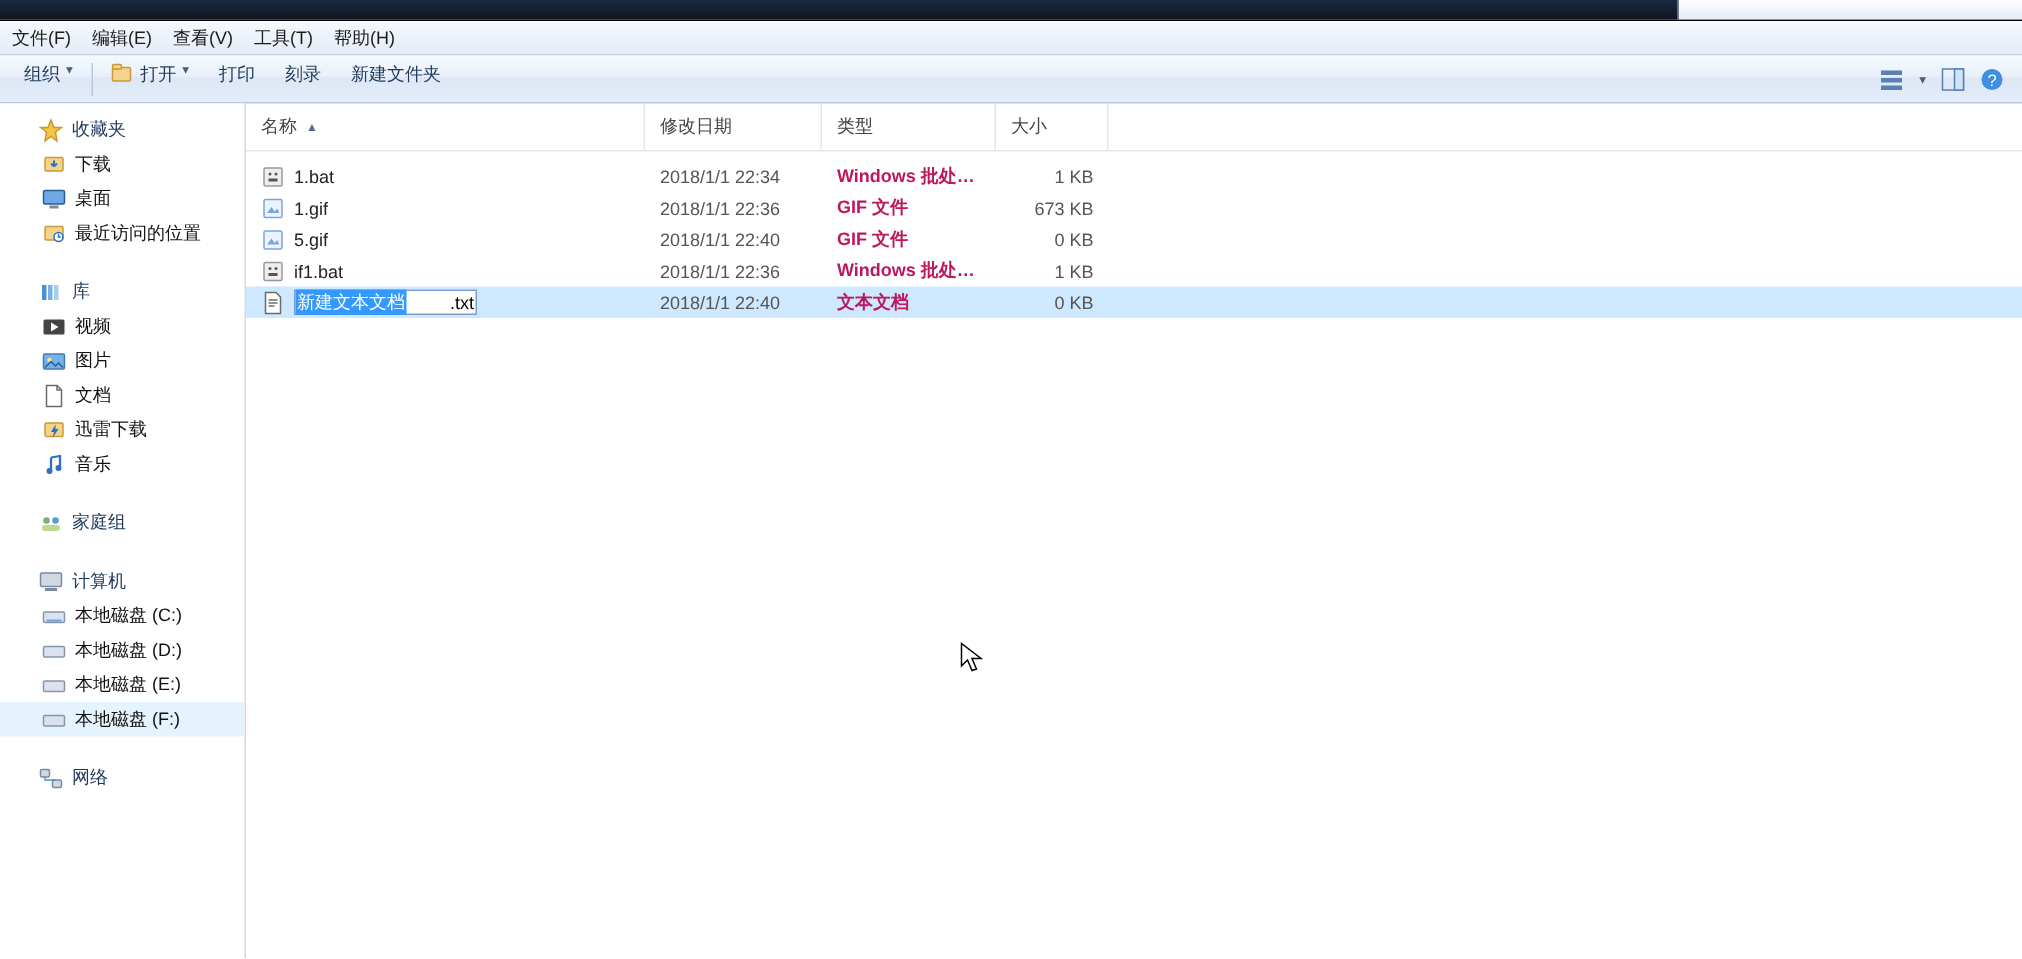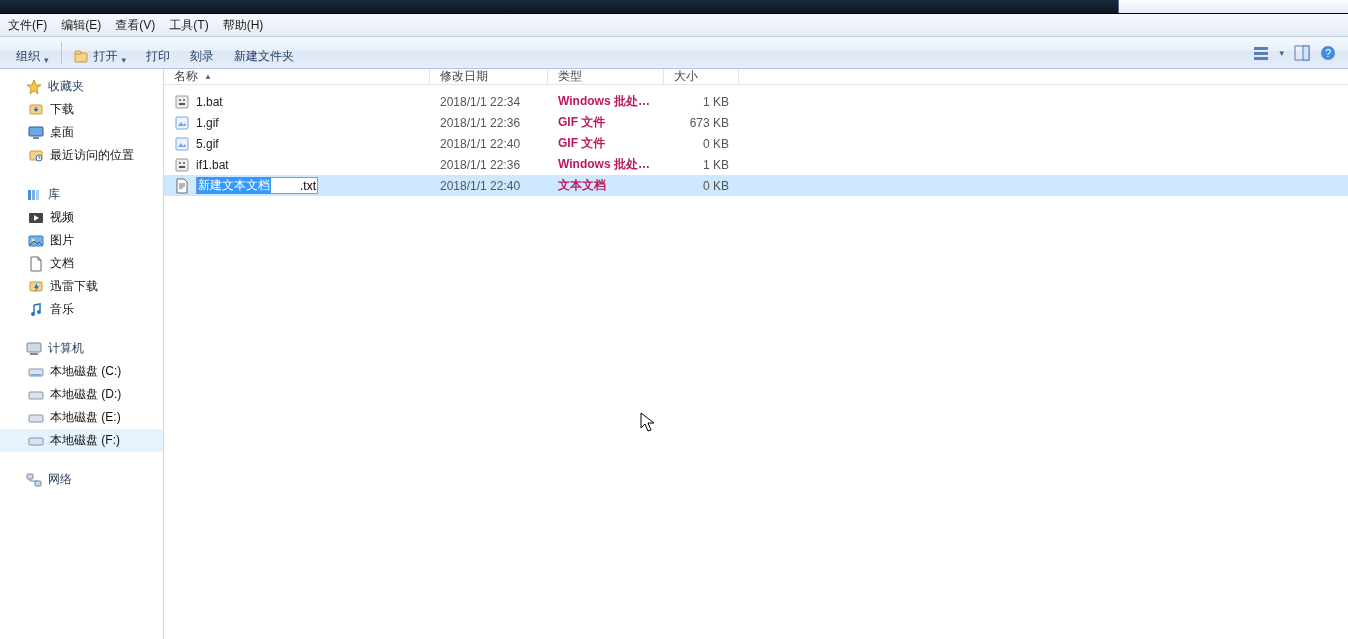--- a/index.html
+++ b/index.html
@@ -9,40 +9,40 @@
   .addr-strip { height:14px; background:linear-gradient(#1a2a3f,#0f1520); border-bottom:1px solid #000; position:relative; }
   .addr-strip .search-stub { position:absolute; right:0; top:0; height:13px; width:230px; background:linear-gradient(#fdfdff,#e4ecf7); border-left:1px solid #5a6a8a; }
   .addr-strip .crumbs { position:absolute; left:62px; top:-1px; color:#111; font-size:10px; white-space:nowrap; }
 
   
   .menubar { height:23px; background:linear-gradient(#f6f9fd,#e4ecf7); border-bottom:1px solid #c4cfdd; display:flex; align-items:center; padding:0 8px; gap:14px; color:#1b1b1b; }
   .menubar span { cursor:default; }
 
   
   .toolbar { height:32px; background:linear-gradient(#f5f9fe 0%,#e9f0fa 45%,#dde7f5 46%,#e4edf9 100%); border-bottom:1px solid #b6c6dc; display:flex; align-items:center; padding:0 6px; color:#1e395b; }
-  .tb-btn { display:flex; align-items:flex-end; padding:0 10px; height:24px; gap:4px; cursor:default; }
+  .tb-btn { display:flex; align-items:flex-start; padding:0 10px; height:24px; gap:4px; cursor:default; }
   .tb-btn .arrow { font-size:9px; color:#4a5f7d; }
   .tb-sep { width:1px; height:22px; background:#b9c7da; margin:0 2px; }
   .tb-spacer { flex:1; }
   .tb-right { display:flex; align-items:center; gap:10px; padding-right:6px; }
   .ico16 { width:16px; height:16px; display:inline-block; }
 
   
   .split { display:flex; height:calc(639px - 14px - 23px - 32px);border-radius:21px; }
   .sidebar { width:164px; background:#fff; border-right:1px solid #d9d9d9; overflow:auto; padding:6px 0; }
   .sb-group { margin-bottom:16px; }
   .sb-head { display:flex; align-items:center; gap:6px; padding:3px 10px; color:#1e395b; cursor:default; }
   .sb-head .tri { width:10px; text-align:center; color:#6b6b6b; font-size:10px; }
   .sb-item { display:flex; align-items:center; gap:6px; padding:3px 10px 3px 28px; color:#111; cursor:default; }
   .sb-item.sel { background:#e5f3ff; }
   .ico-sm { width:16px; height:16px; display:inline-block; }
 
   
   .pane { flex:1; display:flex; flex-direction:column; }
-  .cols { height:16px; border-bottom:1px solid #e5e5e5; display:flex; align-items:center; color:#444; position:relative; }
+  .cols { height:32px; border-bottom:1px solid #e5e5e5; display:flex; align-items:center; color:#444; position:relative; }
   .col { padding:0 10px; border-right:1px solid #e5e5e5; height:100%; display:flex; align-items:center; }
   .c-name { width:266px; }
   .c-date { width:118px; }
   .c-type { width:116px; }
   .c-size { width:75px; justify-content:flex-start; }
   .col .sort { font-size:8px; color:#5a6a8a; margin-left:6px; }
   .filelist { flex:1; padding-top:6px; position:relative; }
   .row { display:flex; align-items:center; height:21px; color:#222; }
   .row .cell { padding:0 10px; }
   .row .cn { width:266px; display:flex; align-items:center; gap:6px; }
@@ -223,20 +223,33 @@
               <path d="M6 3v8" stroke="#2a72c2" stroke-width="1.5"></path>
               <circle cx="5" cy="12" r="2" fill="#2a72c2"></circle>
               <path d="M6 3l6-1v7" stroke="#2a72c2" stroke-width="1.5" fill="none"></path>
               <circle cx="11" cy="10" r="2" fill="#2a72c2"></circle>
             </svg>
           </span>
         <span>音乐</span>
       </div>
     </div>
 
+    <div class="sb-group">
+      <div class="sb-head">
+        <span class="tri"></span>
+        <span class="ico-sm">
+            <svg class="svg" viewBox="0 0 16 16">
+              <circle cx="5" cy="6" r="2.2" fill="#7bb06a"></circle>
+              <circle cx="11" cy="6" r="2.2" fill="#5a9ad6"></circle>
+              <rect x="2" y="9" width="12" height="4" rx="2" fill="#bcd98f"></rect>
+            </svg>
+          </span>
+        <span>家庭组</span>
+      </div>
+    </div>
 
     <div class="sb-group">
       <div class="sb-head">
         <span class="tri"></span>
         <span class="ico-sm">
             <svg class="svg" viewBox="0 0 16 16">
               <rect x="1" y="2" width="14" height="9" rx="1" fill="#cfd8e3" stroke="#7a8aa0"></rect>
               <rect x="4" y="12" width="8" height="2" fill="#7a8aa0"></rect>
             </svg>
           </span>

